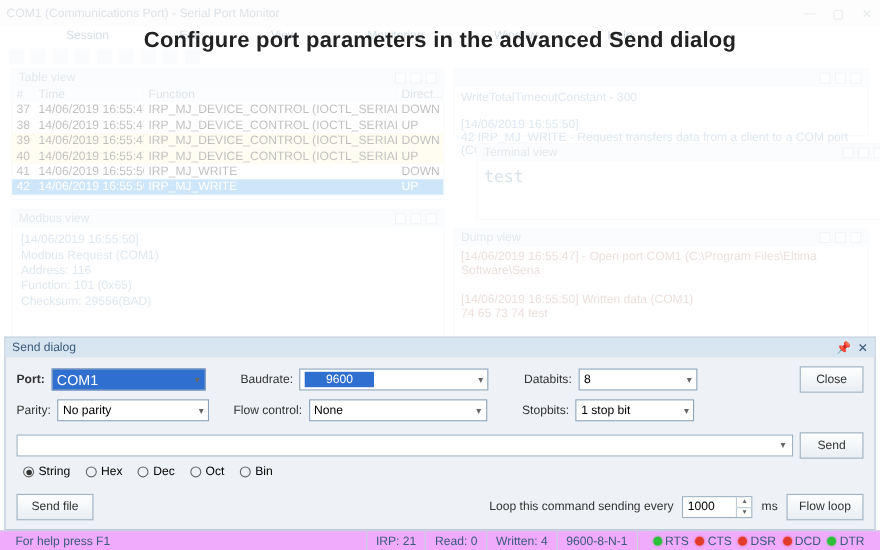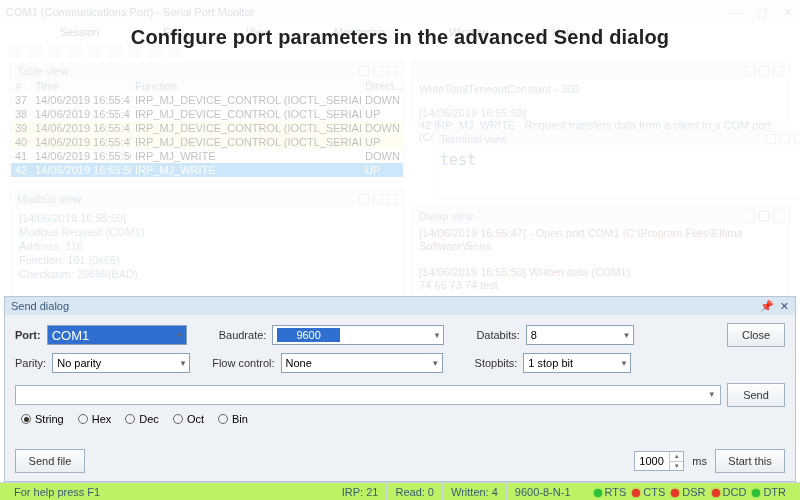--- a/index.html
+++ b/index.html
@@ -75,29 +75,29 @@
 .row3 { display: flex; align-items: center; gap: 6px; margin-top: 10px; }
 .longfield { flex: 1; height: 20px; border: 1px solid #9fb2c4; background: #fff; position: relative; }
 .longfield::after { content: "▾"; position: absolute; right: 6px; top: 3px; color: #666; font-size: 9px; }
 
 .row4 { display: flex; align-items: center; gap: 12px; margin-top: 6px; }
 .radio-group { display: flex; gap: 14px; align-items: center; margin-left: 6px; }
 .radio-opt { display: inline-flex; align-items: center; gap: 4px; }
 .radio-opt i { width: 10px; height: 10px; border: 1px solid #666; border-radius: 50%; display: inline-flex; align-items: center; justify-content: center; }
 .radio-opt.sel i::after { content: ""; width: 5px; height: 5px; border-radius: 50%; background: #333; display: block; }
 
-.row5 { display: flex; align-items: center; gap: 8px; margin-top: 24px; }
+.row5 { display: flex; align-items: center; gap: 8px; margin-top: 14px; }
 .spacer { flex: 1; }
-.numfield { width: 50px; height: 20px; border: 1px solid #9fb2c4; background: #fff; display: inline-flex; align-items: center; padding: 0 4px; position: relative; }
+.numfield { width: 64px; height: 20px; border: 1px solid #9fb2c4; background: #fff; display: inline-flex; align-items: center; padding: 0 4px; position: relative; }
 .numfield .spin { position: absolute; right: 0; top: 0; bottom: 0; width: 14px; border-left: 1px solid #c0ccd8; display: flex; flex-direction: column; }
 .numfield .spin div { flex: 1; font-size: 6px; display: flex; align-items: center; justify-content: center; color: #666; }
 .numfield .spin div:first-child { border-bottom: 1px solid #c0ccd8; }
 
 
-.statusbar { position: absolute; left: 0; right: 0; bottom: 0; height: 18px; background: #bef264; border-top: 1px solid #c8d4e0; display: flex; align-items: center; padding: 0 6px; color: #3a5a7a; z-index: 30; font-size: 10px; }
+.statusbar { position: absolute; left: 0; right: 0; bottom: 0; height: 18px; background: #f0abfc; border-top: 1px solid #c8d4e0; display: flex; align-items: center; padding: 0 6px; color: #3a5a7a; z-index: 30; font-size: 10px; }
 .statusbar .seg { padding: 0 8px; border-right: 1px solid #c8d4e0; height: 100%; display: flex; align-items: center; }
 .statusbar .flex { flex: 1; }
 .led { width: 8px; height: 8px; border-radius: 50%; display: inline-block; margin-right: 3px; vertical-align: middle; }
 .led.green { background: #2bbf3a; box-shadow: 0 0 2px #2bbf3a; }
 .led.red { background: #e23b2b; box-shadow: 0 0 2px #e23b2b; }
 .sig { margin-left: 6px; }
 </style>
 </head>
 <body>
 
@@ -331,29 +331,30 @@
           <span class="radio-opt">
             <i></i>
             <span>Bin</span>
           </span>
         </div>
     </div>
 
     <div class="row5">
       <span class="btn" style="min-width:70px">Send file</span>
       <span class="spacer"></span>
+      <span class="lbl">Loop this command sending every</span>
       <span class="numfield">
         <span>1000</span>
         <span class="spin">
             <div>▲</div>
             <div>▼</div>
           </span>
       </span>
       <span class="lbl">ms</span>
-      <span class="btn" style="min-width:70px">Start this</span>
+      <span class="btn" style="min-width:70px">Flow loop</span>
     </div>
   </div>
 </div>
 
 <div class="statusbar">
   <div class="seg flex">For help press F1</div>
   <div class="seg">IRP: 21</div>
   <div class="seg">Read: 0</div>
   <div class="seg">Written: 4</div>
   <div class="seg">9600-8-N-1</div>

